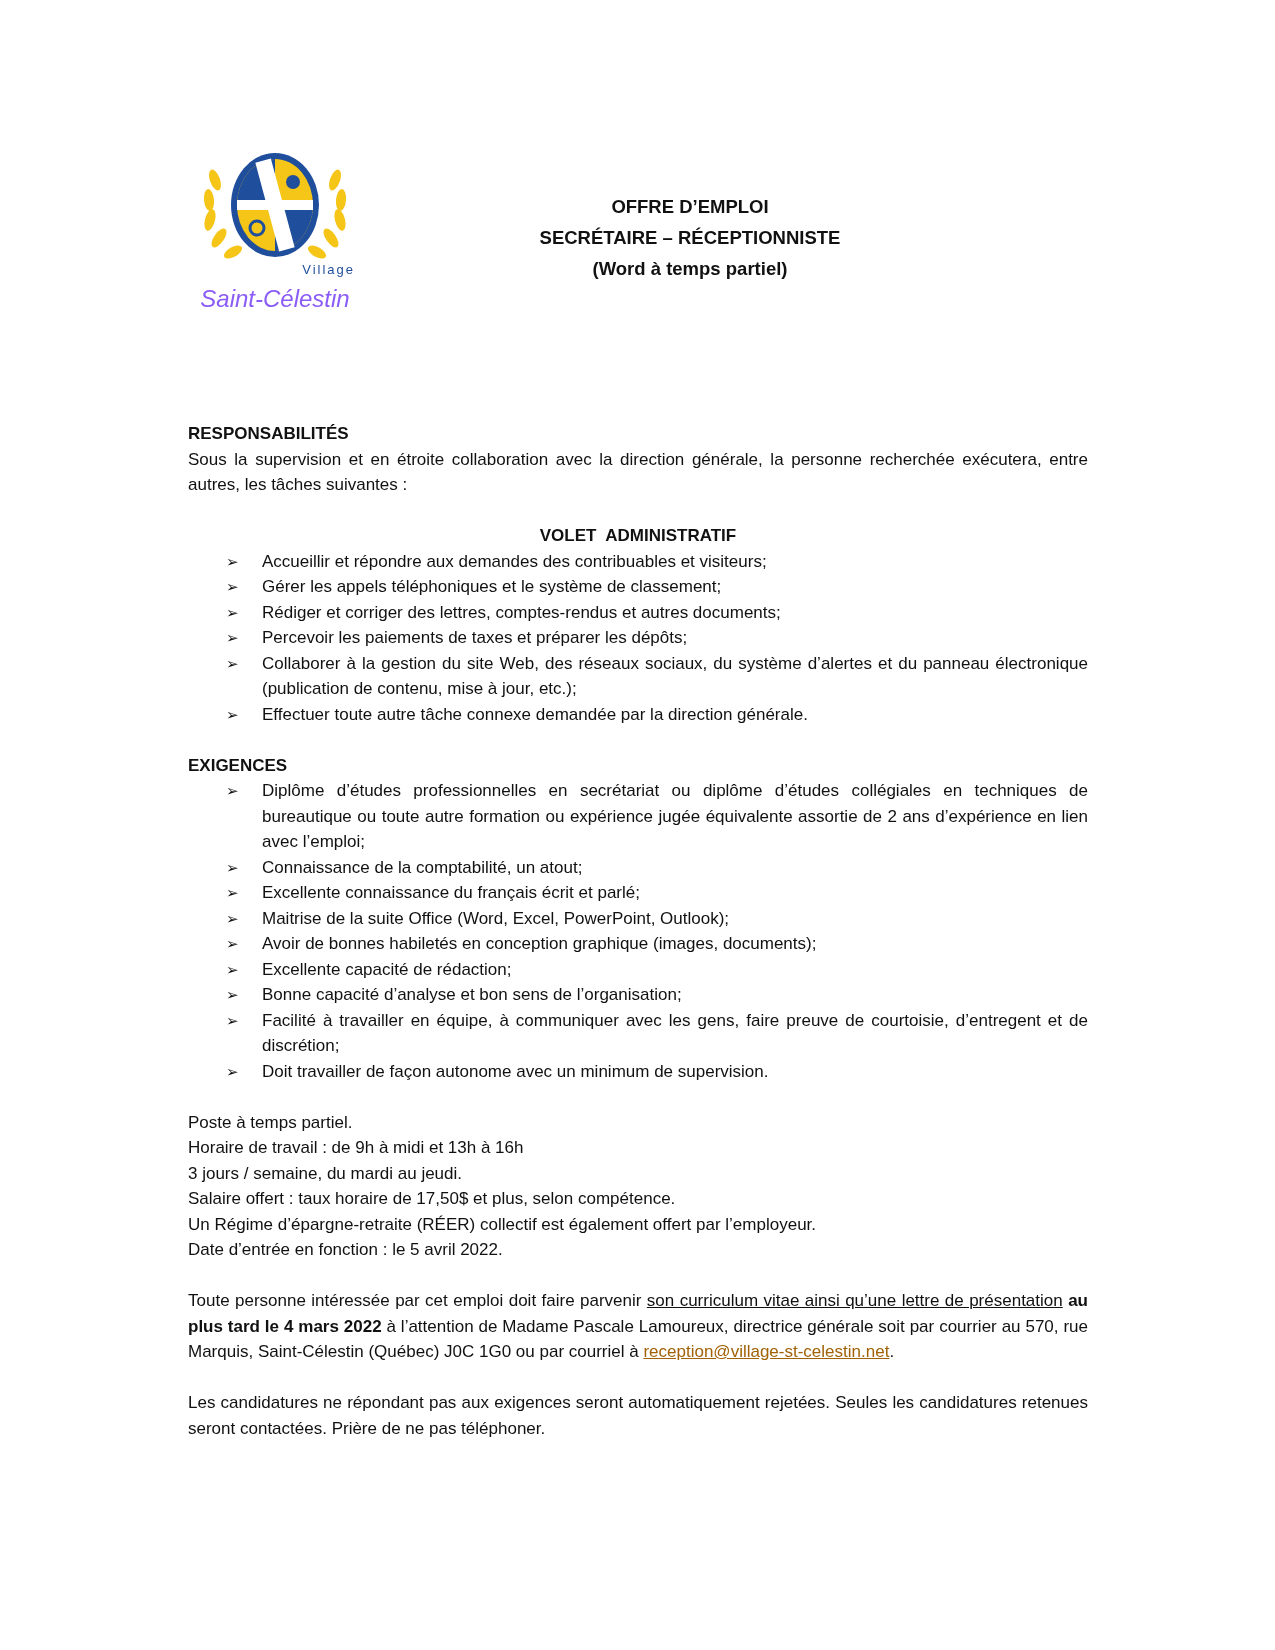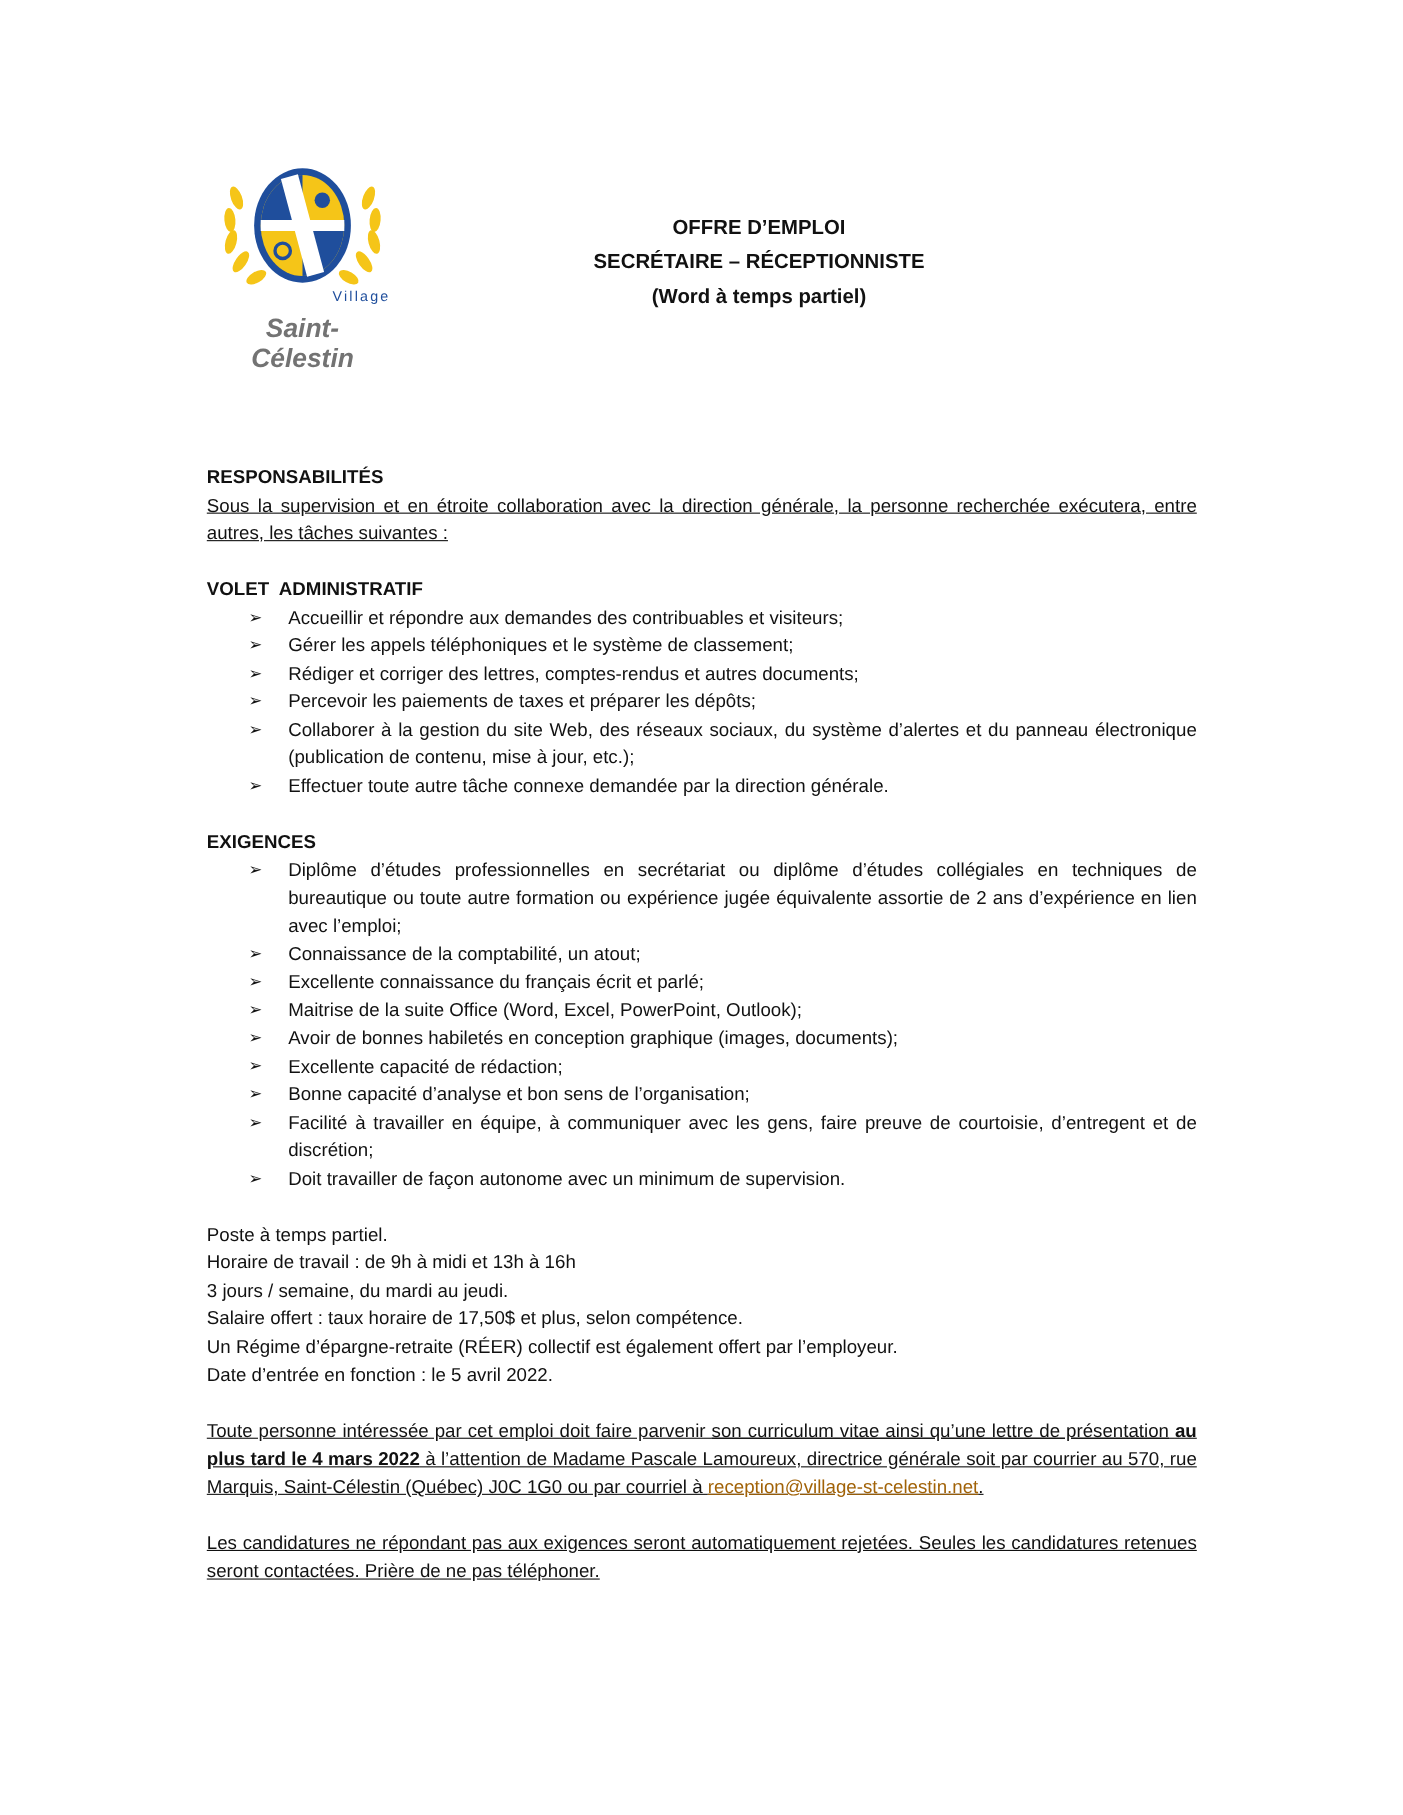--- a/index.html
+++ b/index.html
@@ -3,28 +3,28 @@
 <meta charset="utf-8">
 <style>
   html, body { margin: 0; padding: 0; background: #ffffff; }
   body { width: 1275px; height: 1650px; position: relative; overflow: hidden;
          font-family: "Liberation Sans", sans-serif; color: #111; }
   .page { position: absolute; left: 0; top: 0; width: 1275px; height: 1650px; }
   .logo { position: absolute; left: 195px; top: 150px; width: 160px; height: 175px; }
   .logo-village { position: absolute; left: 0; top: 112px; width: 160px; text-align: right;
                   font-size: 13px; letter-spacing: 2px; color: #1f4e9c; }
   .logo-name { position: absolute; left: 0; top: 135px; width: 160px; text-align: center;
-               font-size: 24px; font-style: italic; color: #737373; font-family: "Liberation Sans", sans-serif; font-weight: bold; }
+               font-size: 24px; font-style: italic; color: #8b5cf6; font-family: "Liberation Sans", sans-serif; }
   .header { position: absolute; left: 510px; top: 191px; width: 360px; text-align: center;
             font-weight: bold; font-size: 18.5px; line-height: 31px; }
   .body-text { position: absolute; left: 188px; top: 421px; width: 900px;
                font-size: 17px; line-height: 25.5px; }
   .section-title { font-weight: bold; }
   .p { margin: 0; }
-  .justify { text-align: justify; text-decoration: underline; }
+  .justify { text-align: justify; }
   .gap { height: 25.5px; }
   ul.bullets { list-style: none; margin: 0; padding: 0; }
   ul.bullets li { position: relative; padding-left: 74px; text-align: justify; }
   ul.bullets li .arrow { position: absolute; left: 38px; top: 0; font-size: 15px; }
   .u { text-decoration: underline; }
   .b { font-weight: bold; }
   a.mail { color: #a16207; text-decoration: underline; }
 </style>
 </head>
 <body>
@@ -65,21 +65,21 @@
     <div>SECRÉTAIRE – RÉCEPTIONNISTE</div>
     <div>(Word à temps partiel)</div>
   </div>
 
   <div class="body-text">
 
     <div class="section-title">RESPONSABILITÉS</div>
     <p class="p justify">Sous la supervision et en étroite collaboration avec la direction générale, la personne recherchée exécutera, entre autres, les tâches suivantes :</p>
     <div class="gap"></div>
 
-    <div class="section-title" style="white-space:pre;">VOLET  ADMINISTRATIF</div>
+    <div class="section-title" style="white-space:pre;text-align:center;">VOLET  ADMINISTRATIF</div>
     <ul class="bullets">
       <li><span class="arrow">➢</span><span>Accueillir et répondre aux demandes des contribuables et visiteurs;</span></li>
       <li><span class="arrow">➢</span><span>Gérer les appels téléphoniques et le système de classement;</span></li>
       <li><span class="arrow">➢</span><span>Rédiger et corriger des lettres, comptes-rendus et autres documents;</span></li>
       <li><span class="arrow">➢</span><span>Percevoir les paiements de taxes et préparer les dépôts;</span></li>
       <li><span class="arrow">➢</span><span>Collaborer à la gestion du site Web, des réseaux sociaux, du système d’alertes et du panneau électronique (publication de contenu, mise à jour, etc.);</span></li>
       <li><span class="arrow">➢</span><span>Effectuer toute autre tâche connexe demandée par la direction générale.</span></li>
     </ul>
     <div class="gap"></div>
 

